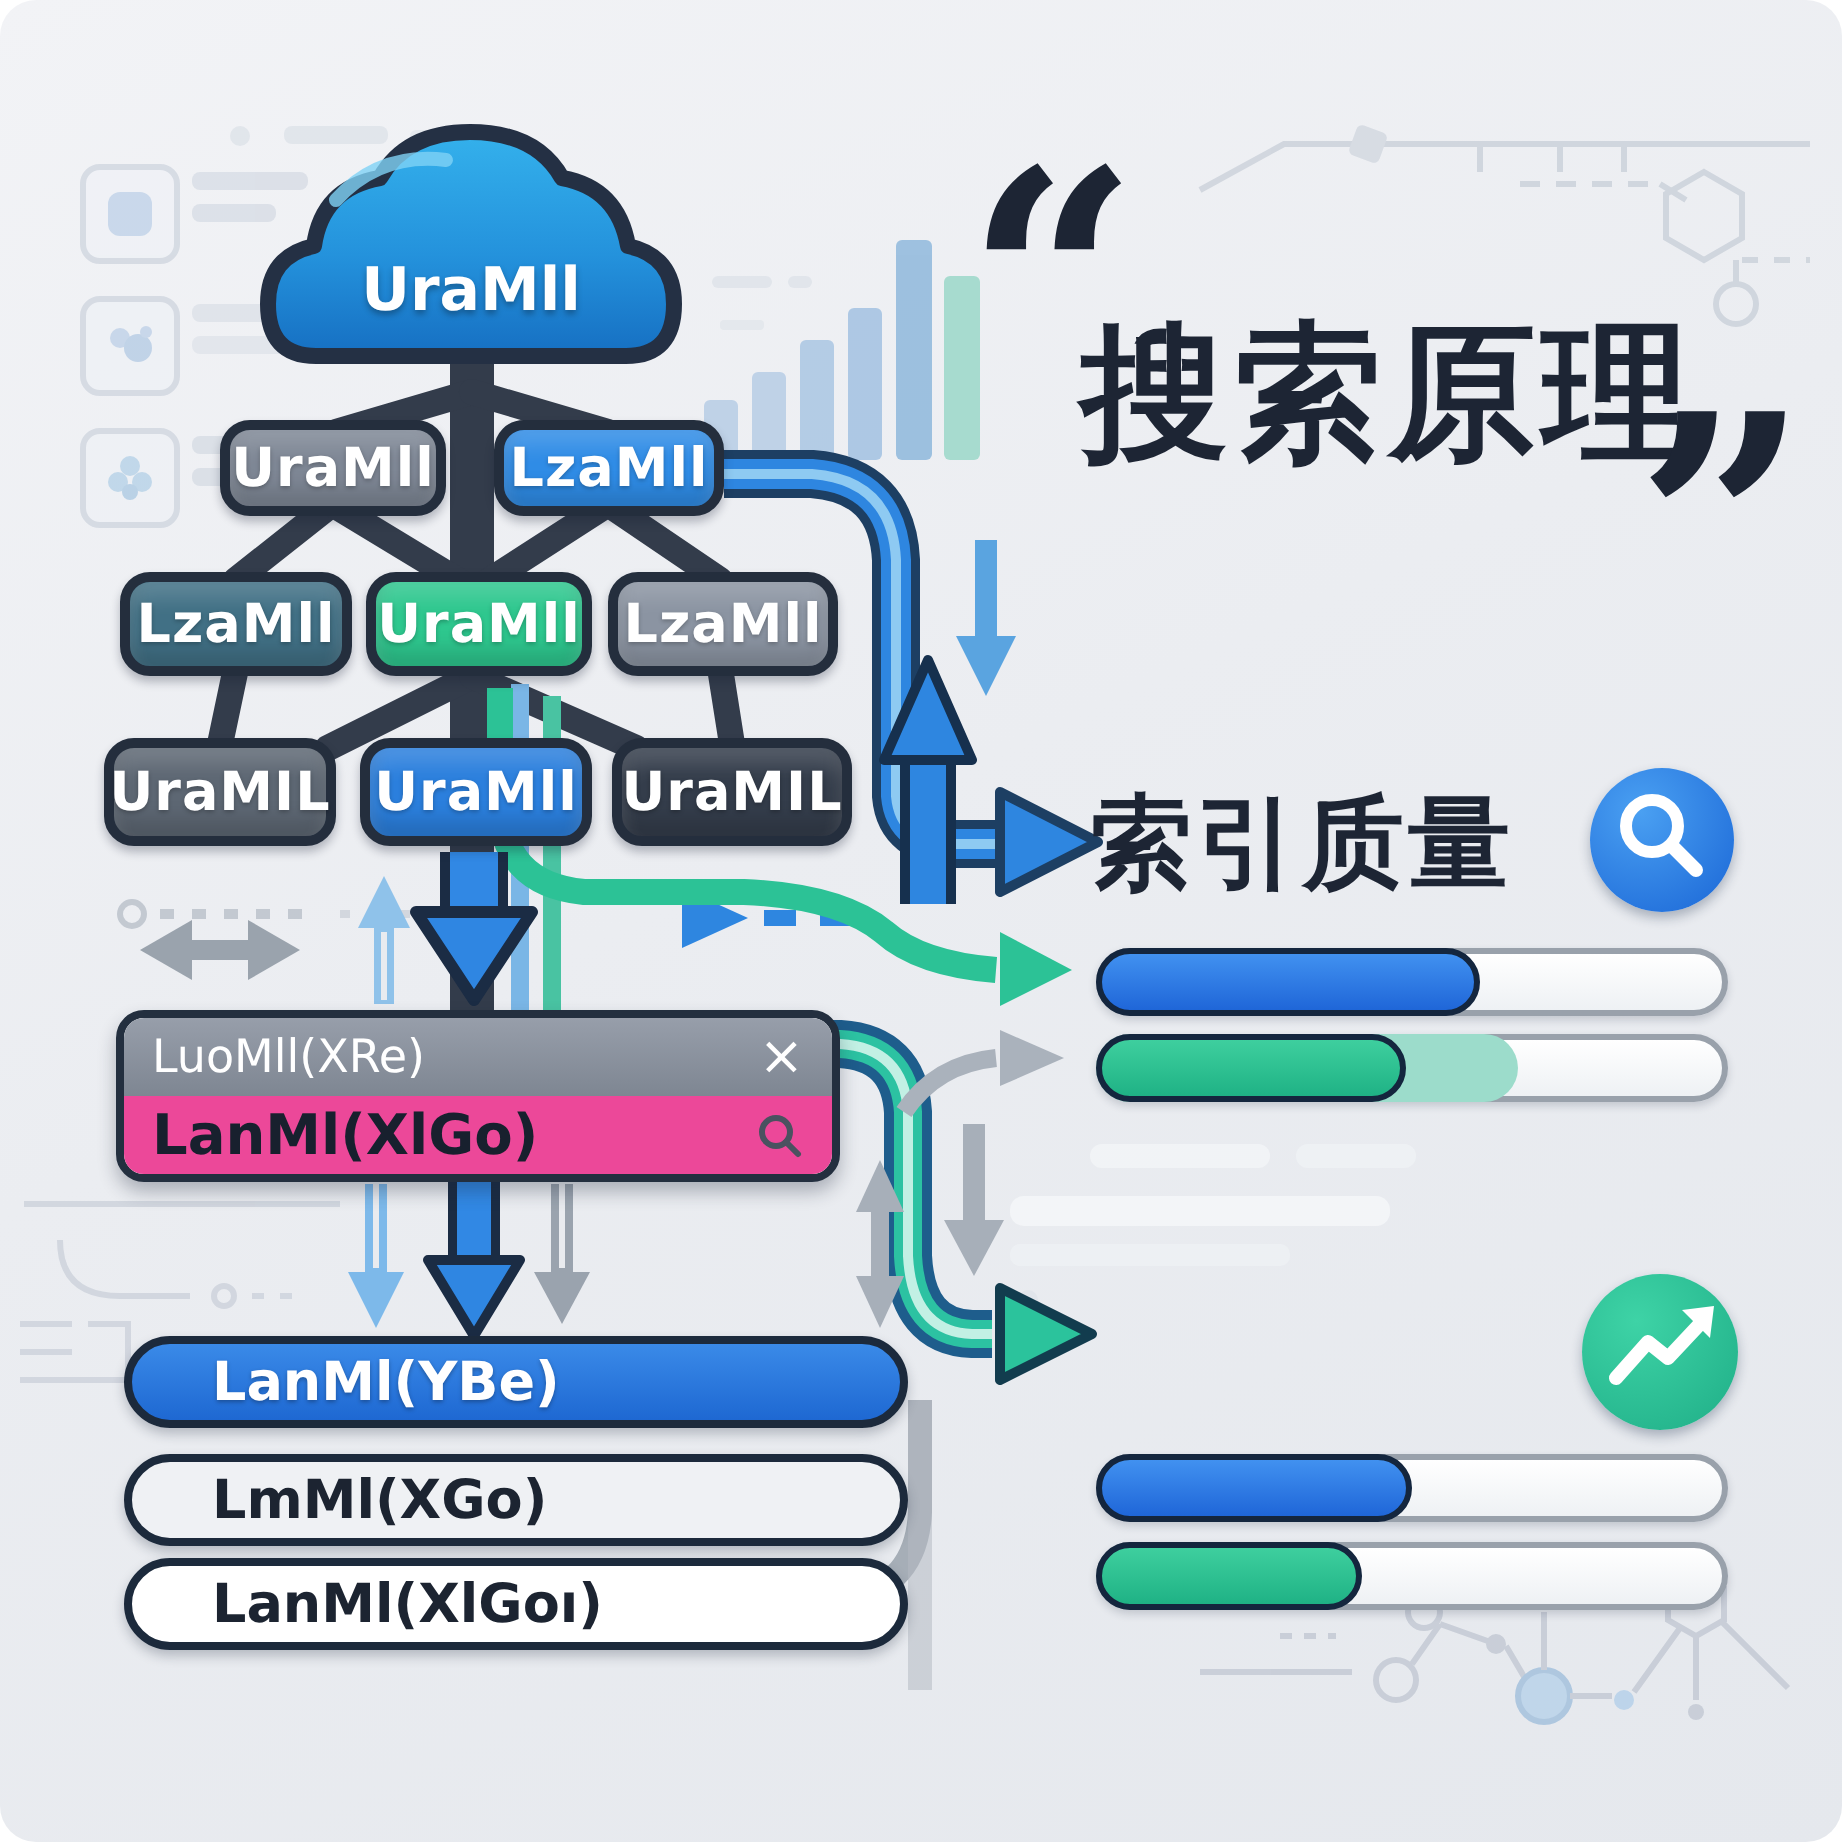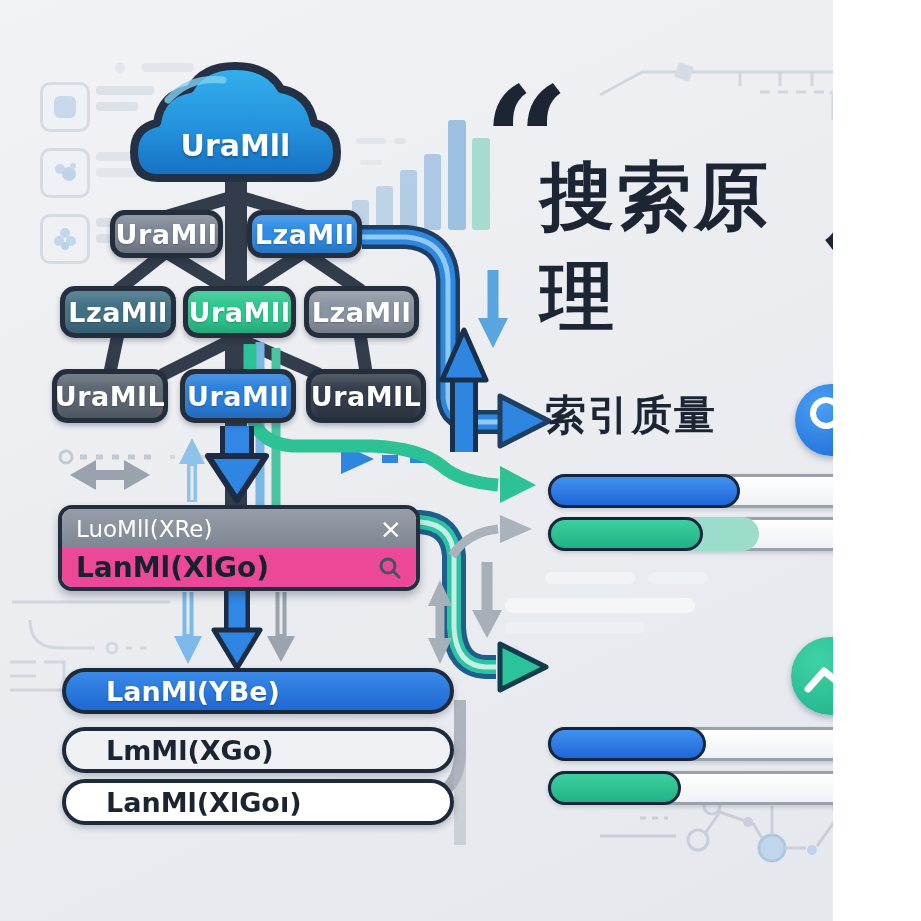--- a/index.html
+++ b/index.html
@@ -1,19 +1,20 @@
 <!DOCTYPE html>
 <html><head>
 <meta charset="utf-8">
 <style>
   html,body{margin:0;padding:0;}
   .stage{
-    position:relative;width:833px;height:921px;overflow:hidden;
+    position:relative;width:921px;height:921px;overflow:hidden;
     background:linear-gradient(155deg,#f2f3f6 0%,#ebedf1 45%,#e5e8ed 100%);
     font-family:"DejaVu Sans","Liberation Sans",sans-serif;
+    border-radius:18px;
   }
   .abs{position:absolute;}
   svg{display:block;}
   
   .deco{z-index:1;}
   .mock-card{position:absolute;left:40px;height:48px;opacity:.55;z-index:1;}
   .mock-icon{position:absolute;left:0;top:0;width:44px;height:44px;border:3px solid #c2cad6;
     border-radius:10px;background:#eef1f6;display:flex;align-items:center;justify-content:center;}
   .mock-line{position:absolute;height:9px;border-radius:4px;background:#ccd3de;}
   
@@ -44,21 +45,21 @@
     box-shadow:0 3px 6px rgba(25,35,55,.25);}
   .pill-blue{background:linear-gradient(#3a8ae8,#1e68d2);color:#fff;text-shadow:0 1px 2px rgba(0,0,0,.3);}
   .pill-light{background:#eff1f4;color:#1c2431;}
   .pill-white{background:#ffffff;color:#1c2431;}
   
   .quote{position:absolute;z-index:3;color:#1d2534;font-family:"DejaVu Serif","Liberation Serif",serif;
     font-weight:bold;font-size:150px;line-height:1;}
   .big-title{position:absolute;left:540px;top:148px;z-index:3;color:#1d2534;
     font-size:74px;font-weight:900;letter-spacing:3px;}
   .metric-heading{position:absolute;left:545px;z-index:3;color:#1d2534;
-    font-size:41px;font-weight:900;letter-spacing:2px;}
+    font-size:51px;font-weight:900;letter-spacing:2px;}
   .badge{position:absolute;z-index:3;border-radius:50%;display:flex;align-items:center;justify-content:center;
     box-shadow:0 3px 6px rgba(20,40,70,.3);}
   .badge-blue{background:radial-gradient(circle at 35% 30%,#4aa0f2,#1a66d6);}
   .badge-teal{background:radial-gradient(circle at 35% 30%,#3ed3a6,#1fae87);}
   
   .track{position:absolute;width:310px;height:28px;z-index:3;border-radius:17px;
     background:linear-gradient(#ffffff,#eef1f4);border:3px solid #99a1ab;
     box-shadow:0 2px 4px rgba(30,40,60,.18);}
   .fill{position:absolute;left:-3px;top:-3px;height:28px;border-radius:17px;border:3px solid #14263e;}
   .fill-blue{background:linear-gradient(#4191f0,#1f66d8);}

